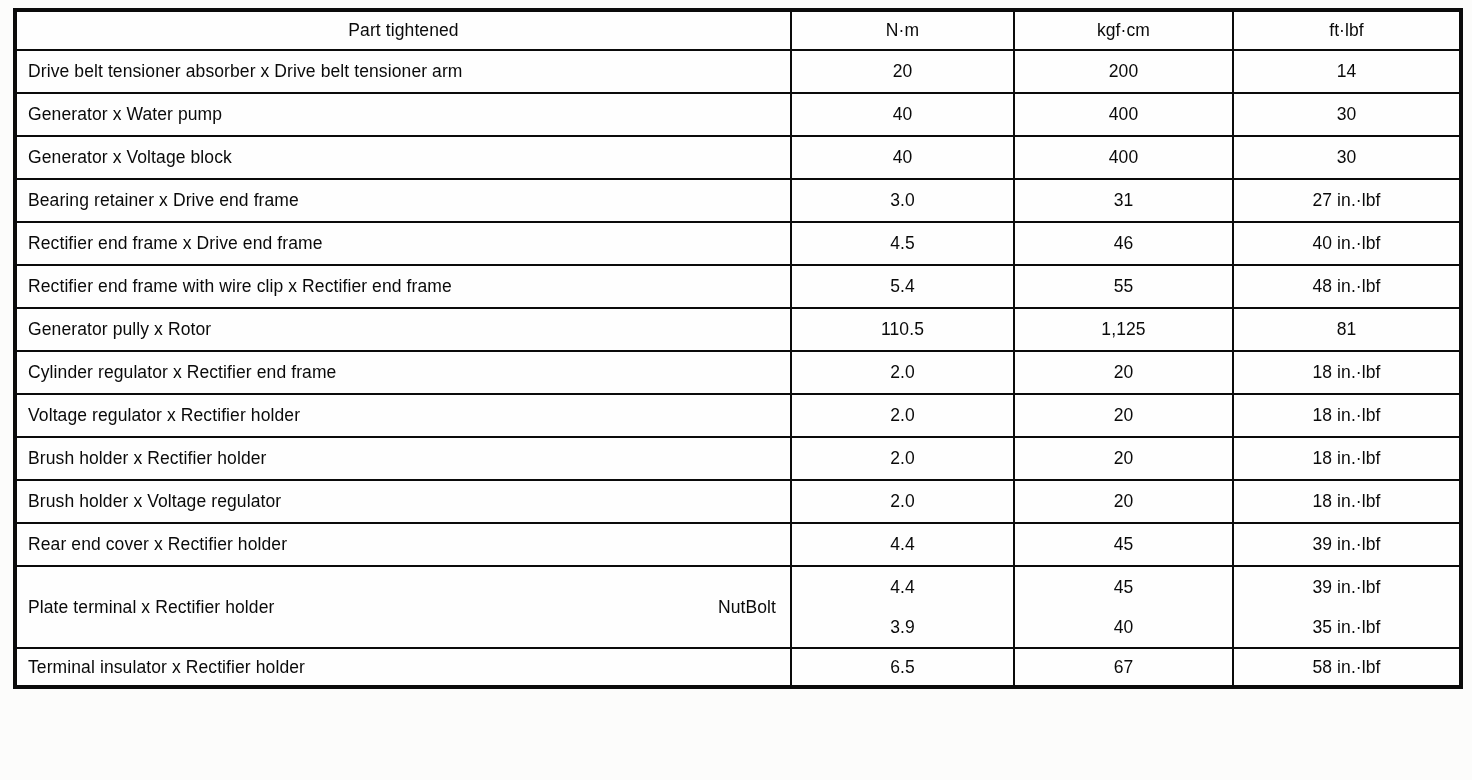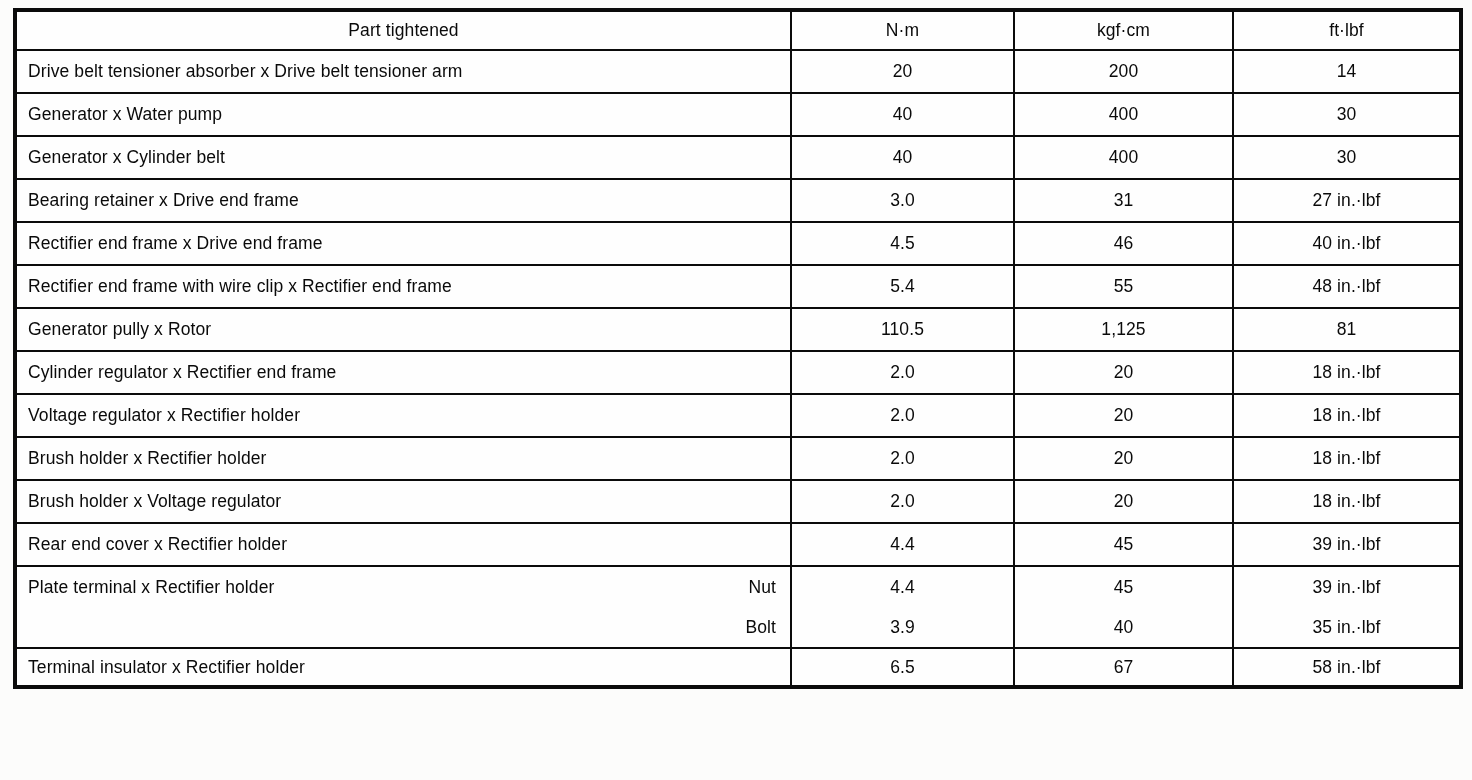--- a/index.html
+++ b/index.html
@@ -46,21 +46,21 @@
   td.val-cell  { text-align: center; border-radius: 10px; }
 
   
   .part-split {
     display: flex;
     justify-content: space-between;
     align-items: center;
     width: 100%;
   }
   .part-top { line-height: 40px; align-self: flex-start; }
-  .sub-labels { display: flex; flex-direction: column; text-align: right; }
+  .sub-labels { display: flex; flex-direction: row; text-align: right; }
   .sub-labels span { line-height: 40px; height: 40px; display: block; }
   .dbl-vals span { display: block; height: 40px; line-height: 40px; }
 </style>
 </head>
 <body>
 
 <div class="sheet">
   <table class="spec">
     <colgroup>
       <col class="c-part">
@@ -83,21 +83,21 @@
         <td class="val-cell">200</td>
         <td class="val-cell">14</td>
       </tr>
       <tr class="row">
         <td class="part-cell">Generator x Water pump</td>
         <td class="val-cell">40</td>
         <td class="val-cell">400</td>
         <td class="val-cell">30</td>
       </tr>
       <tr class="row">
-        <td class="part-cell">Generator x Cylinder belt</td>
+        <td class="part-cell">Generator x Voltage block</td>
         <td class="val-cell">40</td>
         <td class="val-cell">400</td>
         <td class="val-cell">30</td>
       </tr>
       <tr class="row">
         <td class="part-cell">Bearing retainer x Drive end frame</td>
         <td class="val-cell">3.0</td>
         <td class="val-cell">31</td>
         <td class="val-cell">27 in.·lbf</td>
       </tr>

